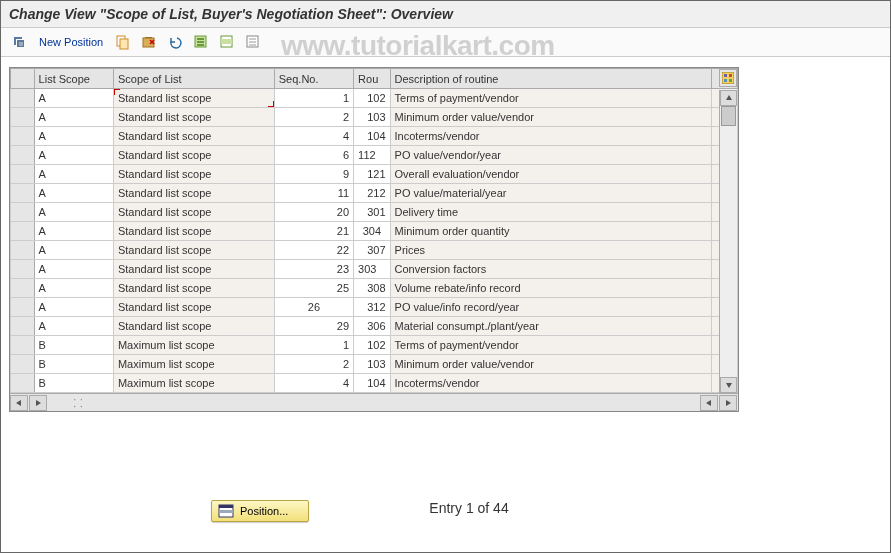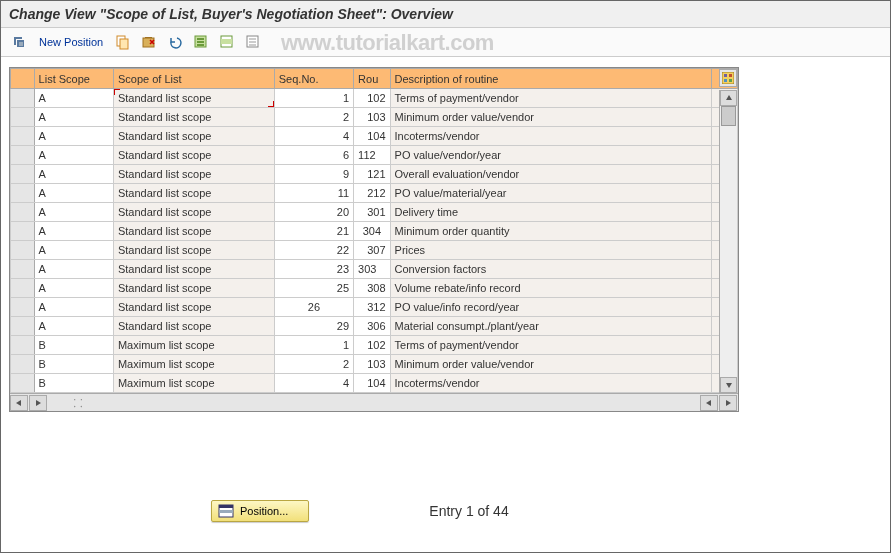--- a/index.html
+++ b/index.html
@@ -2,24 +2,24 @@
 <html><head>
   <meta charset="utf-8">
   <style>
     * { margin:0; padding:0; box-sizing:border-box; font-family:Arial,sans-serif; font-size:11px; }
     body { background:#fff; width:891px; height:553px; position:relative; border:1px solid #666; }
     .title-bar { background:#f0f0f0; padding:5px 8px; border-bottom:1px solid #ccc; }
     .title { font-style:italic; font-weight:bold; font-size:14px; color:#333; }
     .toolbar { display:flex; align-items:center; gap:6px; padding:4px 8px; border-bottom:1px solid #ccc; background:#fafafa; position:relative; }
     .toolbar .icon-btn { width:20px; height:20px; display:inline-flex; align-items:center; justify-content:center; cursor:pointer; border-radius:2px; }
     .new-entries { color:#003399; cursor:pointer; padding:2px 4px; }
-    .watermark { position:absolute; left:280px; top:2px; font-size:22px; font-weight:bold; color:rgba(180,180,180,0.6); font-style:normal; letter-spacing:-0.5px; }
+    .watermark { position:absolute; left:280px; top:2px; font-size:28px; font-weight:bold; color:rgba(180,180,180,0.6); font-style:normal; letter-spacing:-0.5px; }
     .table-wrap { margin:10px 8px 0 8px; border:1px solid #888; background:#fff; width:730px; position:relative; }
     .tbl { width:100%; border-collapse:collapse; table-layout:fixed; }
-    .tbl th { background:#fdba74; border:1px solid #aaa; padding:2px 4px; text-align:left; font-weight:normal; color:#333; height:20px; overflow:hidden; white-space:nowrap; }
+    .tbl th { background:#e5e5e5; border:1px solid #aaa; padding:2px 4px; text-align:left; font-weight:normal; color:#333; height:20px; overflow:hidden; white-space:nowrap; }
     .tbl td { border:1px solid #ccc; padding:1px 4px; height:19px; background:#fff; color:#333; white-space:nowrap; overflow:hidden; }
     .tbl td.sel { background:#e6e6e6; border-right:1px solid #aaa; width:22px; }
     .tbl td.ro { background:#f4f0ec;margin-top:36px; }
     .col-sel { width:22px; }
     .col-ls { width:74px; }
     .col-scope { width:150px; }
     .col-seq { width:74px; text-align:right; }
     .col-rou { width:34px; text-align:right; }
     .col-desc { width:300px; }
     .corner-btn { position:absolute; top:1px; right:1px; width:18px; height:18px; background:#e6e6e6; border:1px solid #aaa; display:flex; align-items:center; justify-content:center; cursor:pointer; }
@@ -29,21 +29,21 @@
     .vscroll .thumb { position:absolute; left:1px; right:1px; top:0; height:20px; background:#ccc; border:1px solid #999; }
     .hscroll { display:flex; align-items:center; height:18px; background:#e6e6e6; border-top:1px solid #aaa; }
     .hscroll .group { display:flex; }
     .hscroll .arrow { width:18px; height:16px; background:#ddd; border:1px solid #aaa; display:flex; align-items:center; justify-content:center; cursor:pointer; margin-right:1px;}
     .hscroll .track { flex:1; background:#eee; position:relative; }
     .hscroll .sep { width:60px; display:flex; align-items:center; justify-content:center; color:#888;}
     .edit-cell { position:relative; }
     .edit-cell::before, .edit-cell::after { content:''; position:absolute; width:5px; height:5px; border:1px solid #c00; }
     .edit-cell::before { top:0; left:0; border-right:none; border-bottom:none; }
     .edit-cell::after { bottom:0; right:0; border-left:none; border-top:none; }
-    .footer-area { position:absolute; bottom:30px; left:0; right:0; display:flex; align-items:center;margin-top:44px; }
+    .footer-area { position:absolute; bottom:30px; left:0; right:0; display:flex; align-items:flex-start;margin-top:44px; }
     .pos-btn { margin-left:210px; display:flex; align-items:center; gap:6px; background:linear-gradient(#fdf7c4,#f2e07a); border:1px solid #b9a642; padding:2px 20px 2px 6px; height:22px; cursor:pointer; border-radius:2px; box-shadow:0 1px 1px rgba(0,0,0,0.2);}
     .pos-btn .pos-icon { width:16px; height:14px; }
     .entry-text { margin-left:120px; color:#333; font-size:14px; }
     svg { display:block; }
   </style>
 </head>
 <body>
 
 <div class="title-bar">
   <div class="title">Change View "Scope of List, Buyer's Negotiation Sheet": Overview</div>

